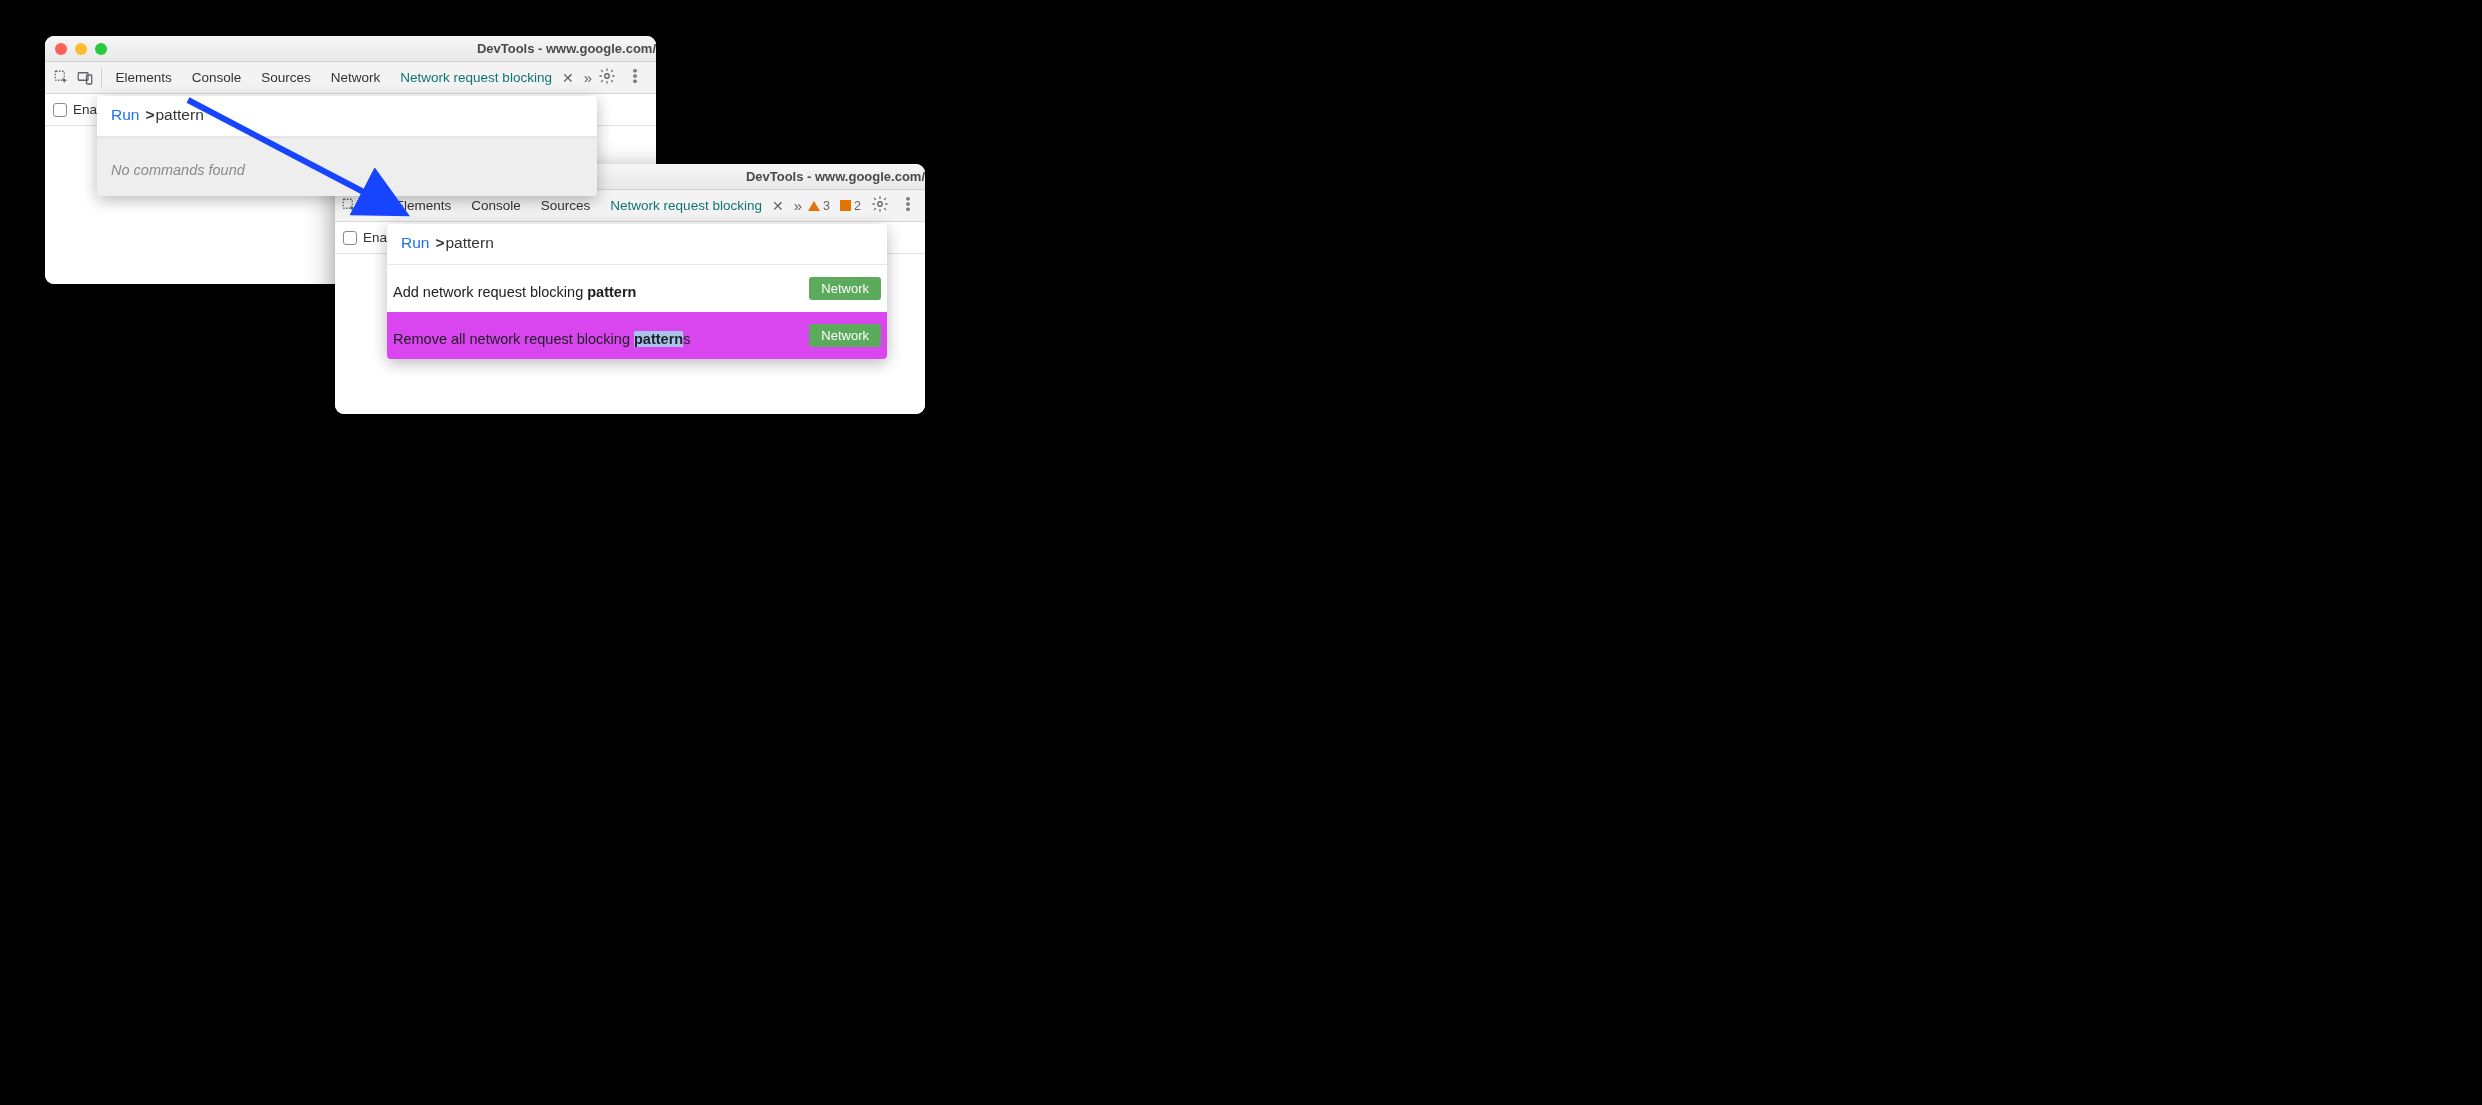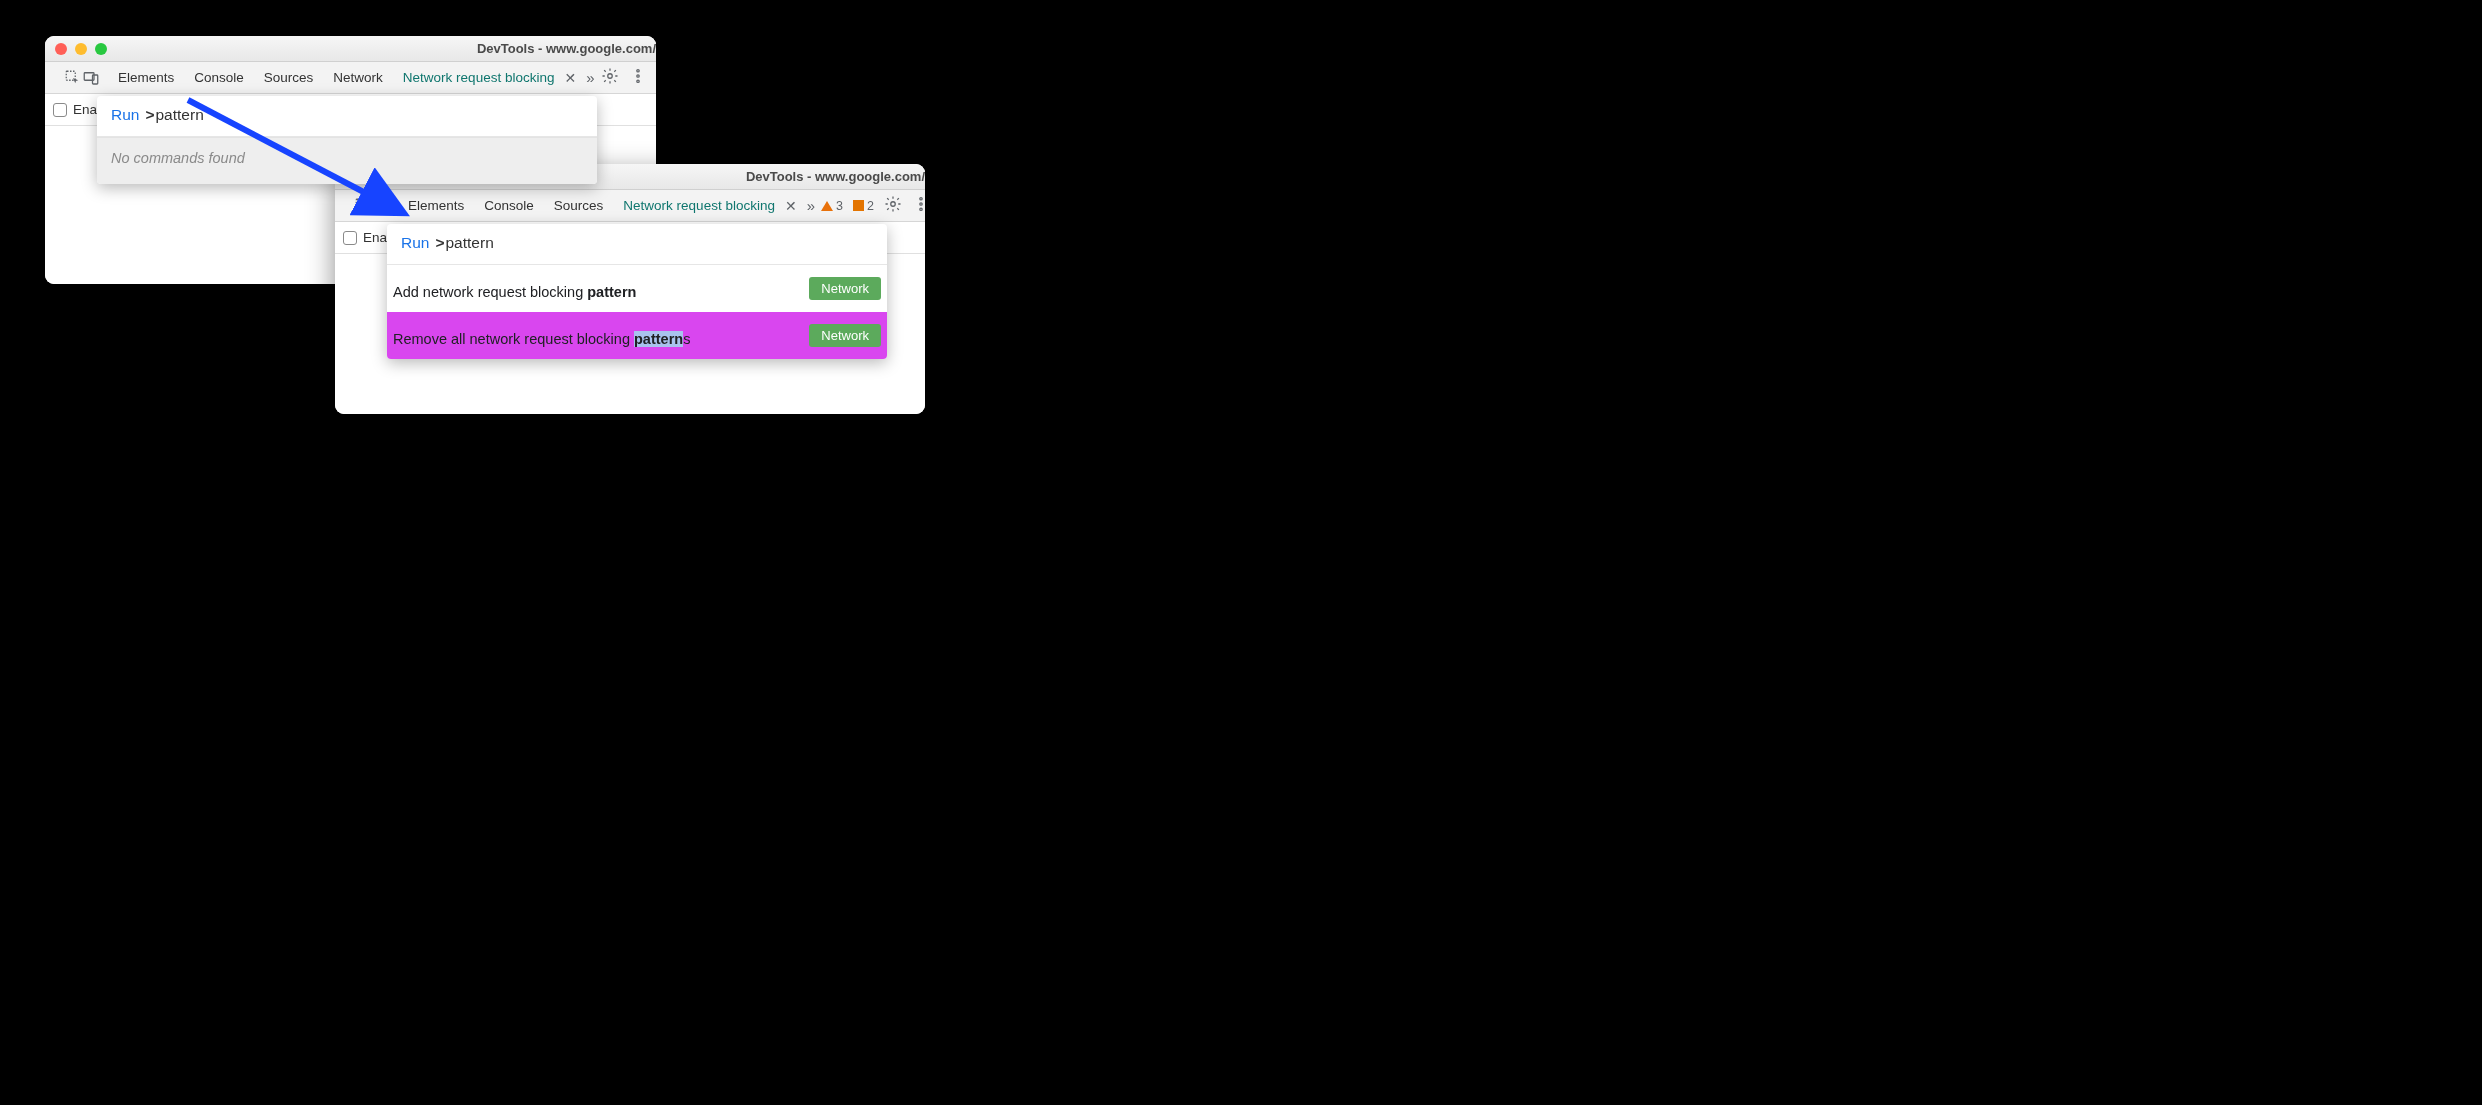--- a/index.html
+++ b/index.html
@@ -49,21 +49,21 @@
     font-weight: 600;
     font-size: 13px;
     color: #4a4a4a;
   }
   .toolbar {
     height: 32px;
     background: #f3f3f3;
     border-bottom: 1px solid #d6d6d6;
     display: flex;
     align-items: center;
-    padding: 0 19px;
+    padding: 0 6px;
     font-size: 13.5px;
     color: #333;
   }
   .tb-icon { width: 26px; display:flex; align-items:center; justify-content:center; color:#555; }
   .tb-sep { width:1px; height:20px; background:#d0d0d0; margin: 0 4px; }
   .tab { padding: 0 10px; line-height: 32px; cursor: default; white-space: nowrap; }
   .tab.active { color: #0f766e; }
   .tab-close {
     color:#5f6368; font-size:14px; line-height:1; padding:0 4px; margin-left:-4px;
     display:inline-flex; align-items:center; justify-content:center;
@@ -103,21 +103,21 @@
     border-bottom:1px solid #e6e6e6;
     font-size:15.5px;
   }
   .cmd-run { color:#1a73e8; }
   .cmd-text { color:#333; }
   .cmd-prefix { color:#333; font-weight:600; margin-right:1px; }
   .cmd-empty {
     background:#eeeeee;
     color:#8a8a8a;
     font-style:italic;
-    padding: 12px 14px 18px;
+    padding: 24px 14px 18px;
     font-size:14.5px;
     border-top:1px solid #e3e3e3;
   }
   .cmd-item {
     display:flex; align-items:flex-end; justify-content:space-between;
     padding: 12px 6px;
     font-size:14.5px;
     color:#202124;
   }
   .cmd-item.sel {

